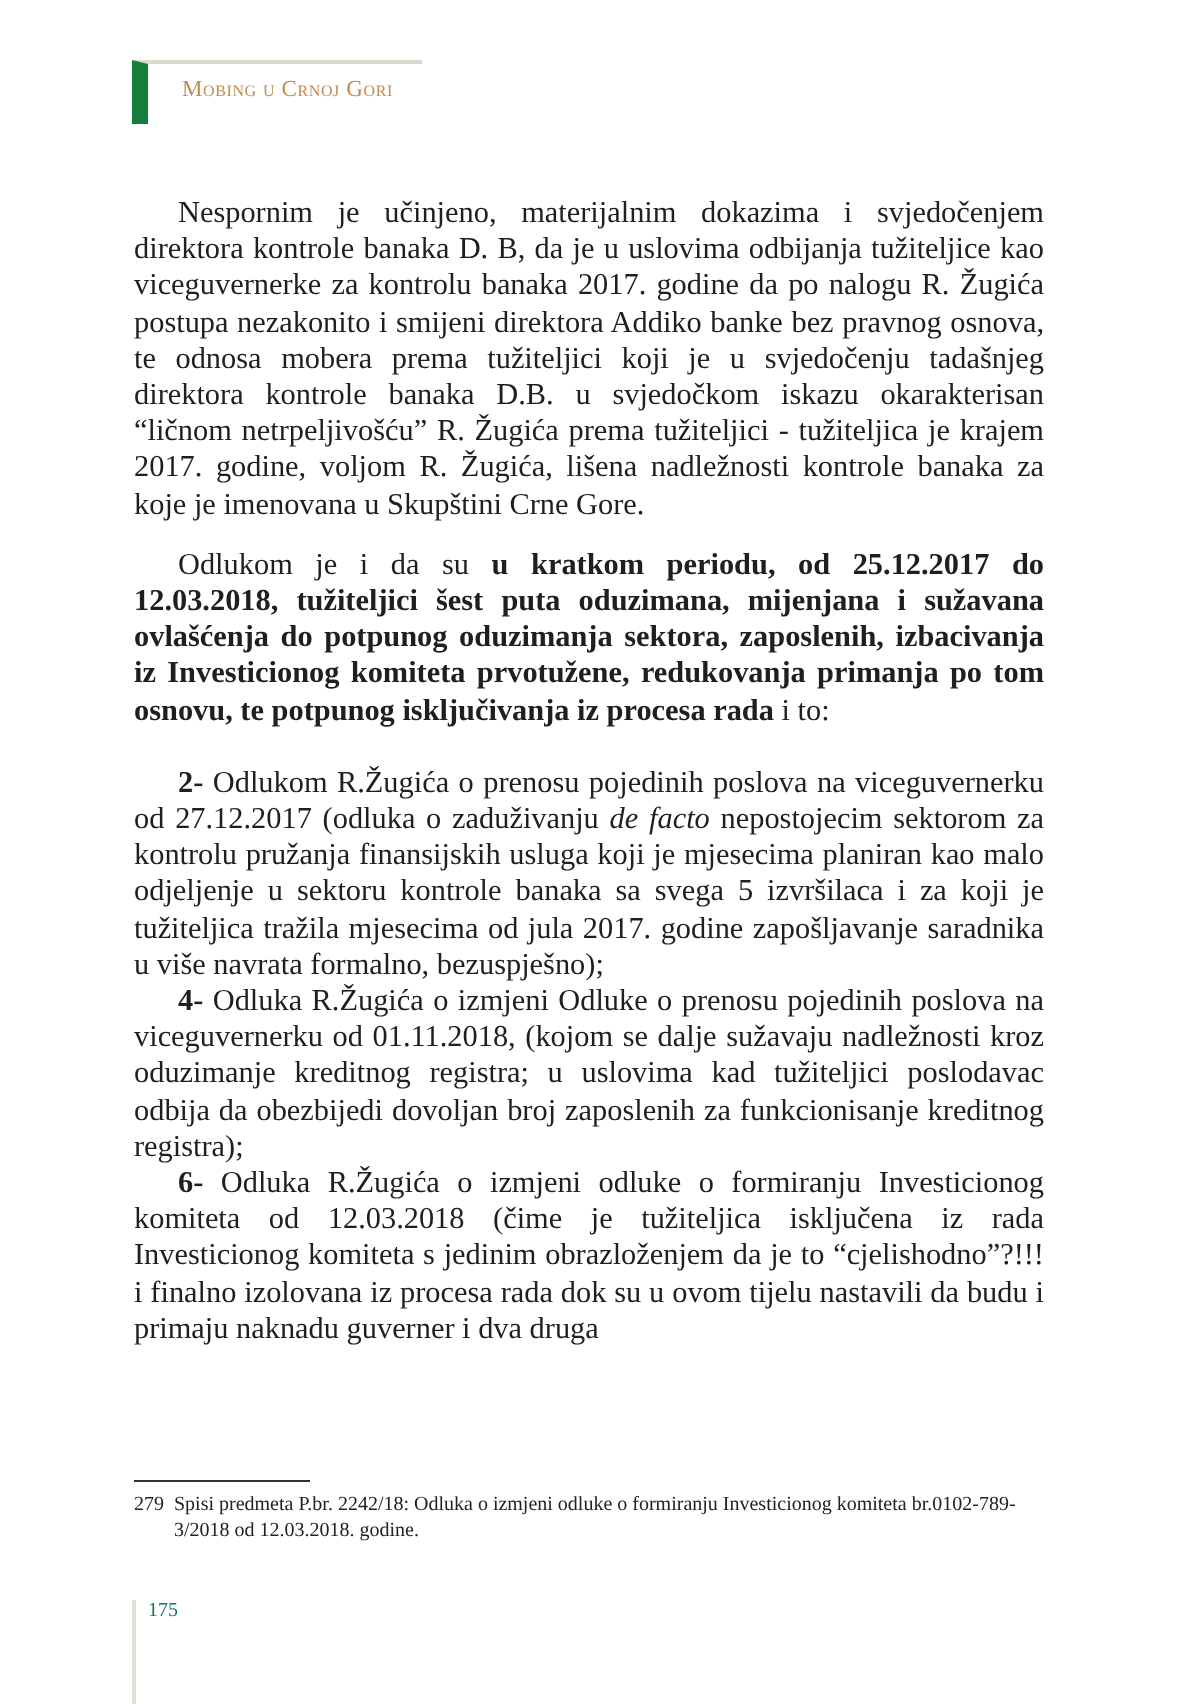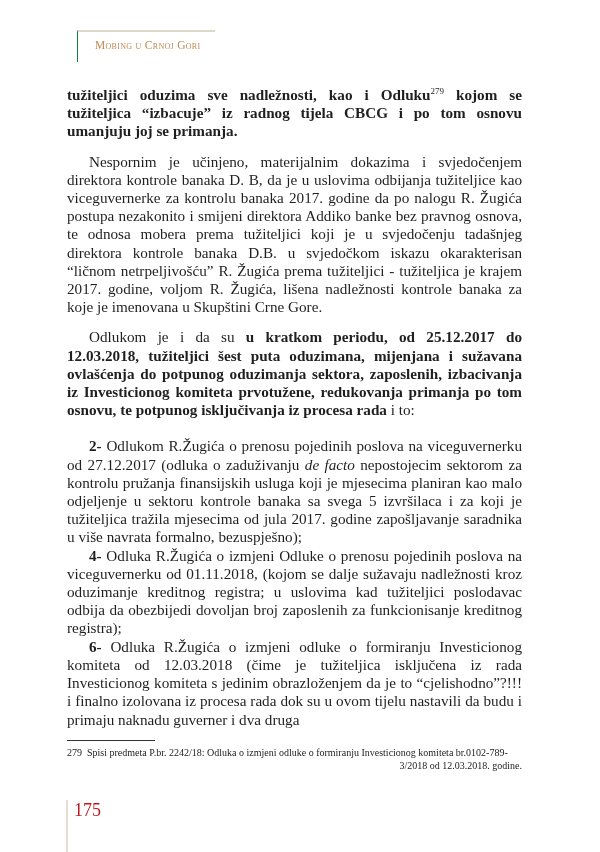--- a/index.html
+++ b/index.html
@@ -1,46 +1,45 @@
 <!DOCTYPE html>
 <html><head>
 <meta charset="utf-8">
 <style>
   html, body { margin: 0; padding: 0; background: #ffffff; }
   body { width: 600px; height: 852px; position: relative; overflow: hidden;
          font-family: "Liberation Serif", "DejaVu Serif", serif; color: #1f1f1f; }
-  .running-header { position: absolute; left: 77px; top: 30px; width: 137px; height: 30px;
-         border-top: 2px solid #dcd8cc; border-left: 1px solid #15803d; }
+  .running-header { position: absolute; left: 66px; top: 30px; width: 137px; height: 30px;
+         border-top: 2px solid #dcd8cc; border-left: 8px solid #15803d; }
   .running-header span { position: absolute; left: 17px; top: 7px; font-size: 11.5px;
          font-variant: small-caps; letter-spacing: 0.3px; color: #c08a52; white-space: nowrap; }
   .body-text { position: absolute; left: 67px; top: 86px; width: 455px;
          font-size: 15.2px; line-height: 18.2px; text-align: justify; }
   .body-text p { margin: 0; }
   .body-text .indent { text-indent: 22px; }
   .body-text .gap { height: 18px; }
   .body-text p.spaced { margin-top: 12px; }
   b { font-weight: bold; }
   sup { font-size: 9px; line-height: 0; vertical-align: 6px; }
   .footnote-rule { position: absolute; left: 67px; top: 740px; width: 88px; border-top: 1px solid #333; }
   .footnote { position: absolute; left: 67px; top: 746px; width: 455px;
          font-size: 10px; line-height: 13px; color: #222; }
   .footnote .fn-num { display: inline-block; width: 20px; }
-  .footnote .fn-cont { padding-left: 20px; display: block; text-align: right; }
+  .footnote .fn-cont { padding-left: 20px; display: block; }
   .page-number { position: absolute; left: 66px; top: 800px; height: 52px;
-         border-left: 2px solid #e2dfd2; padding-left: 6px; font-size: 18px; color: #b91c1c; }
+         border-left: 2px solid #e2dfd2; padding-left: 6px; font-size: 10px; color: #0f766e; }
 </style>
 </head>
 <body>
 
 <div class="running-header">
   <span>Mobing u Crnoj Gori</span>
 </div>
 
 <div class="body-text">
-  <p><b>tužiteljici oduzima sve nadležnosti, kao i Odluku</b><sup>279</sup><b> kojom se tužiteljica “izbacuje” iz radnog tijela CBCG i po tom osnovu umanjuju joj se primanja.</b></p>
   <p class="indent spaced">Nespornim je učinjeno, materijalnim dokazima i svjedočenjem direktora kontrole banaka D. B, da je u uslovima odbijanja tužiteljice kao viceguvernerke za kontrolu banaka 2017. godine da po nalogu R. Žugića postupa nezakonito i smijeni direktora Addiko banke bez pravnog osnova, te odnosa mobera prema tužiteljici koji je u svjedočenju tadašnjeg direktora kontrole banaka D.B. u svjedočkom iskazu okarakterisan “ličnom netrpeljivošću” R. Žugića prema tužiteljici - tužiteljica je krajem 2017. godine, voljom R. Žugića, lišena nadležnosti kontrole banaka za koje je imenovana u Skupštini Crne Gore.</p>
   <p class="indent spaced"><span>Odlukom je i da su </span><b>u kratkom periodu, od 25.12.2017 do 12.03.2018, tužiteljici šest puta oduzimana, mijenjana i sužavana ovlašćenja do potpunog oduzimanja sektora, zaposlenih, izbacivanja iz Investicionog komiteta prvotužene, redukovanja primanja po tom osnovu, te potpunog isključivanja iz procesa rada</b><span> i to:</span></p>
   <div class="gap"></div>
   <p class="indent"><b>2-</b><span> Odlukom R.Žugića o prenosu pojedinih poslova na viceguvernerku od 27.12.2017 (odluka o zaduživanju </span><i>de facto</i><span> nepostojecim sektorom za kontrolu pružanja finansijskih usluga koji je mjesecima planiran kao malo odjeljenje u sektoru kontrole banaka sa svega 5 izvršilaca i za koji je tužiteljica tražila mjesecima od jula 2017. godine zapošljavanje saradnika u više navrata formalno, bezuspješno);</span></p>
   <p class="indent"><b>4-</b><span> Odluka R.Žugića o izmjeni Odluke o prenosu pojedinih poslova na viceguvernerku od 01.11.2018, (kojom se dalje sužavaju nadležnosti kroz oduzimanje kreditnog registra; u uslovima kad tužiteljici poslodavac odbija da obezbijedi dovoljan broj zaposlenih za funkcionisanje kreditnog registra);</span></p>
   <p class="indent"><b>6-</b><span> Odluka R.Žugića o izmjeni odluke o formiranju Investicionog komiteta od 12.03.2018 (čime je tužiteljica isključena iz rada Investicionog komiteta s jedinim obrazloženjem da je to “cjelishodno”?!!! i finalno izolovana iz procesa rada dok su u ovom tijelu nastavili da budu i primaju naknadu guverner i dva druga</span></p>
 </div>
 
 <div class="footnote-rule"></div>
 <div class="footnote">

